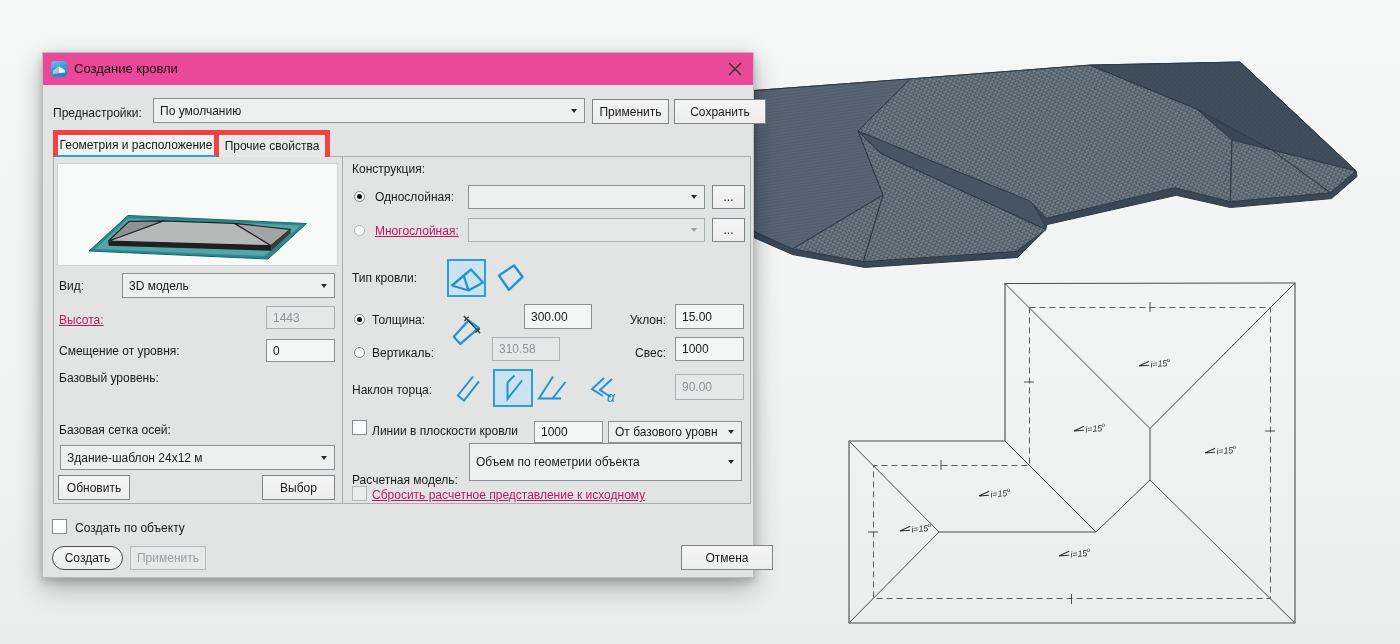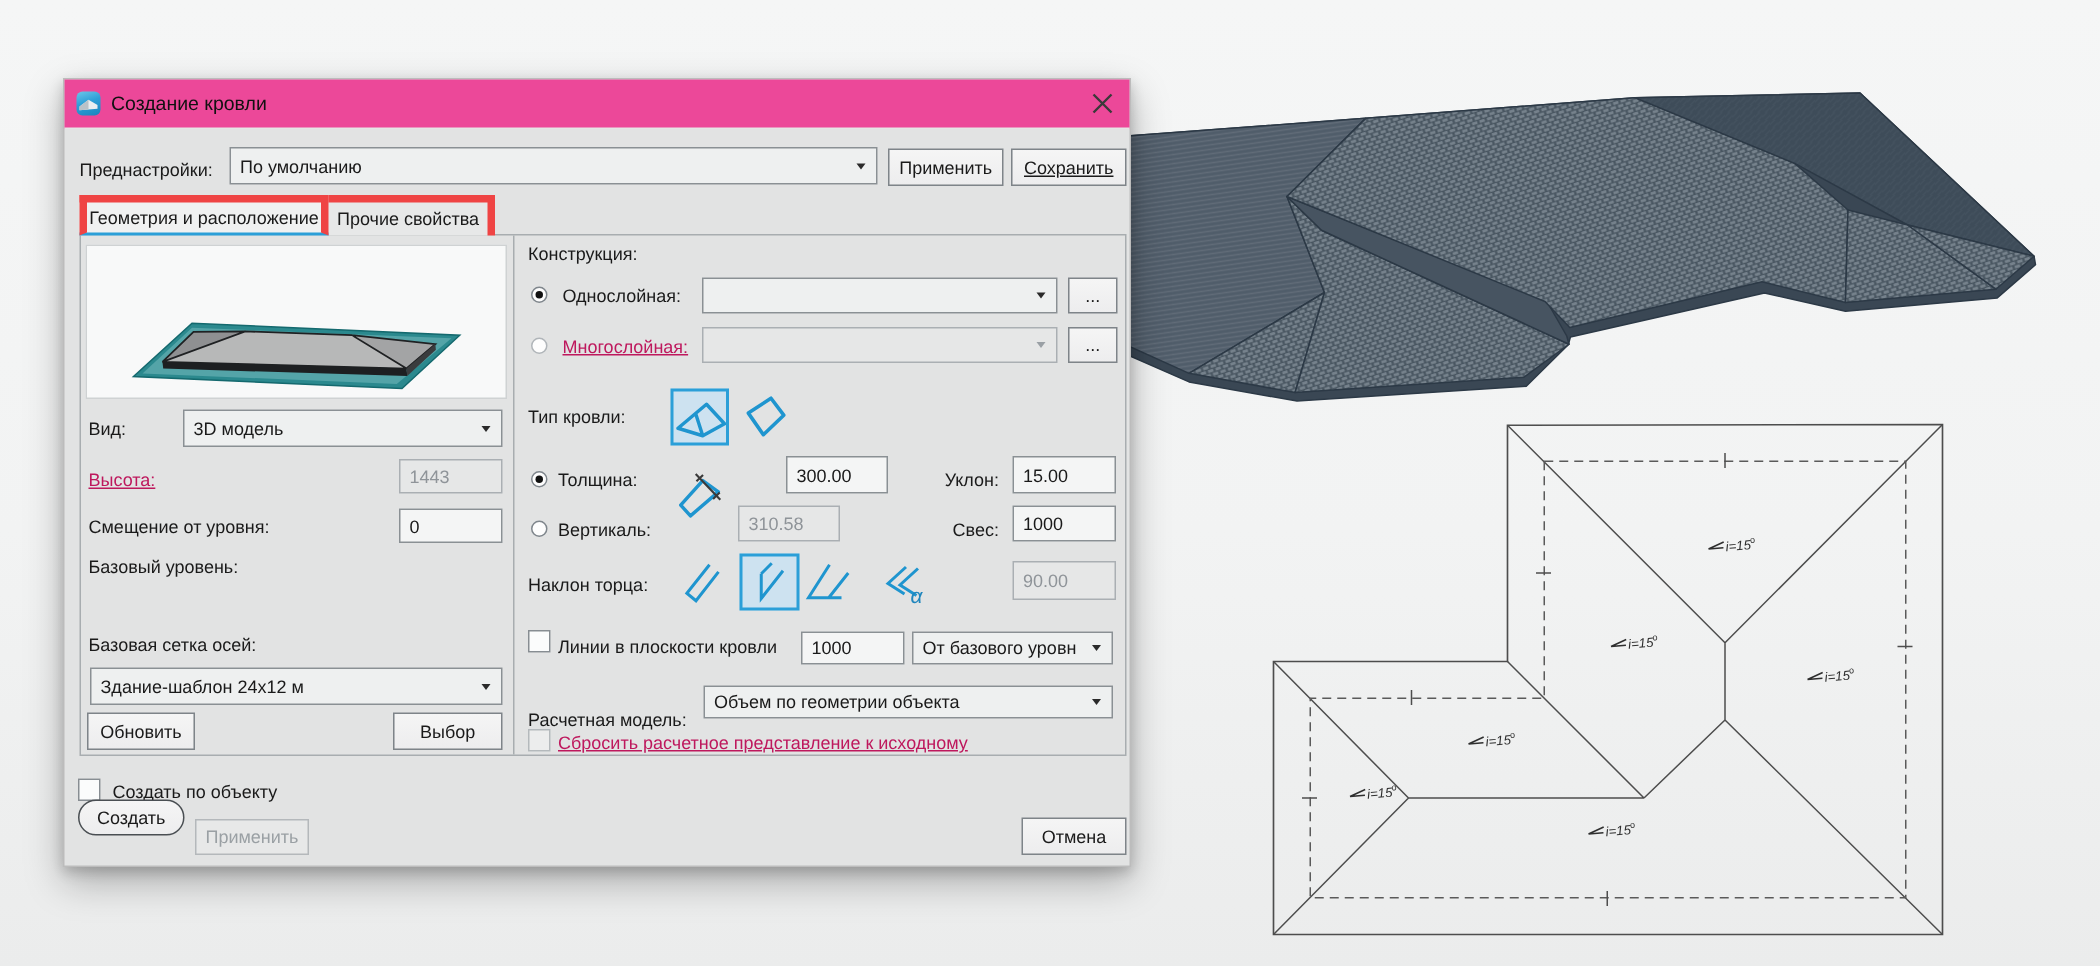--- a/index.html
+++ b/index.html
@@ -135,21 +135,21 @@
         <path d="M9 10 L21 22 M21 10 L9 22" stroke="#3a3a3a" stroke-width="1.6"></path>
       </svg>
   </div>
 
   <div class="lbl" style="left:10px;top:53px;">Преднастройки:</div>
   <div class="ctl combo" style="left:110px;top:45px;width:432px;height:25px;">
       <div class="t">По умолчанию</div>
       <div class="arr"></div>
     </div>
   <div class="btn" style="left:549px;top:46px;width:77px;height:25px;">Применить</div>
-  <div class="btn" style="left:631px;top:46px;width:77px;height:25px;text-decoration:underline;">Сохранить</div>
+  <div class="btn" style="left:631px;top:46px;width:92px;height:25px;">Сохранить</div>
 
   <div id="pane"></div>
   <div class="tab" id="tab1">Геометрия и расположение</div>
   <div class="tab" id="tab2">Прочие свойства</div>
   <div id="vdiv"></div>
 
   <div id="preview">
       <svg width="279" height="101" viewBox="0 0 279 101">
     <polygon points="31,87 70,51.5 248.5,59.5 210,95" fill="#2b898e" stroke="#14696e" stroke-width="1"></polygon>
     <polygon points="37,85 70,54.5 243,61.5 206.5,92" fill="#54a4a8"></polygon>
@@ -239,26 +239,26 @@
 
   <div class="cb" style="left:309px;top:367px;"></div>
   <div class="lbl" style="left:329px;top:371px;">Линии в плоскости кровли</div>
   <div class="field" style="left:491px;top:368px;width:69px;height:22px;">1000</div>
   <div class="ctl combo" style="left:565px;top:368px;width:134px;height:22px;">
       <div class="t">От базового уровн</div>
       <div class="arr"></div>
     </div>
 
   <div class="lbl" style="left:309px;top:404px;margin-top:16px;">Расчетная модель:</div>
-  <div class="ctl combo" style="left:426px;top:404px;width:273px;height:22px;">
+  <div class="ctl combo" style="left:426px;top:390px;width:273px;height:38px;">
       <div class="t">Объем по геометрии объекта</div>
       <div class="arr"></div>
     </div>
 
   <div class="cb dis" style="left:309px;top:433px;"></div>
   <div class="lbl gray" style="left:329px;top:435px;">Сбросить расчетное представление к исходному</div>
 
   <div class="cb" style="left:9px;top:466px;"></div>
   <div class="lbl" style="left:32px;top:468px;">Создать по объекту</div>
-  <div class="btn" style="left:9px;top:480px;width:71px;height:24px;border-color:#4a4f53;border-radius:12px;">Создать</div>
+  <div class="btn" style="left:9px;top:493px;width:71px;height:24px;border-color:#4a4f53;border-radius:12px;">Создать</div>
   <div class="btn dis" style="left:87px;top:493px;width:76px;height:24px;">Применить</div>
-  <div class="btn" style="left:638px;top:492px;width:70px;height:25px;">Отмена</div>
+  <div class="btn" style="left:638px;top:492px;width:92px;height:25px;">Отмена</div>
 </div>
 
 </body></html>

